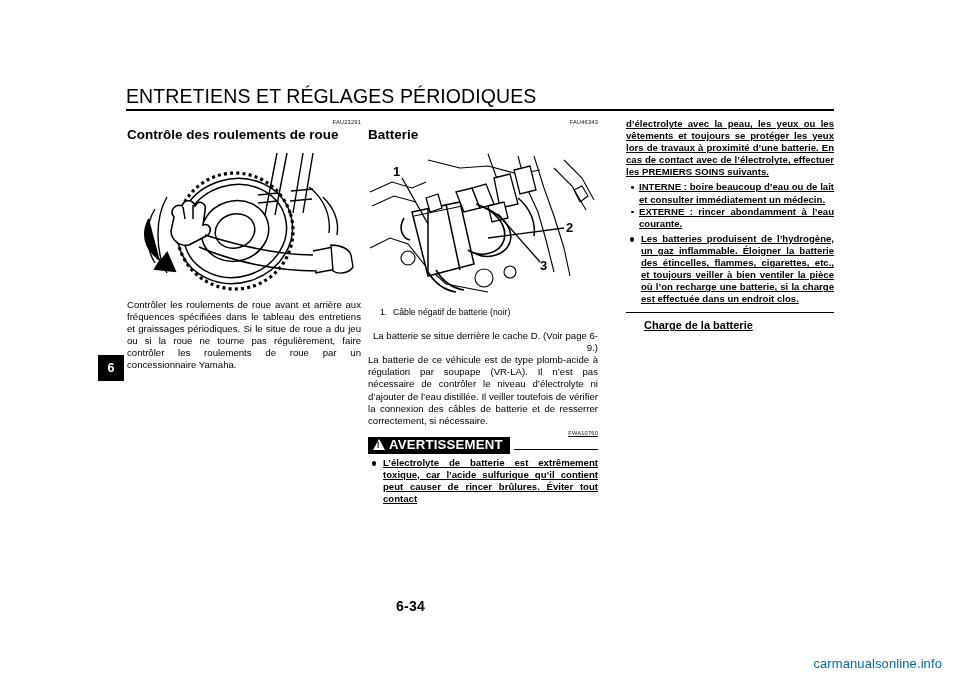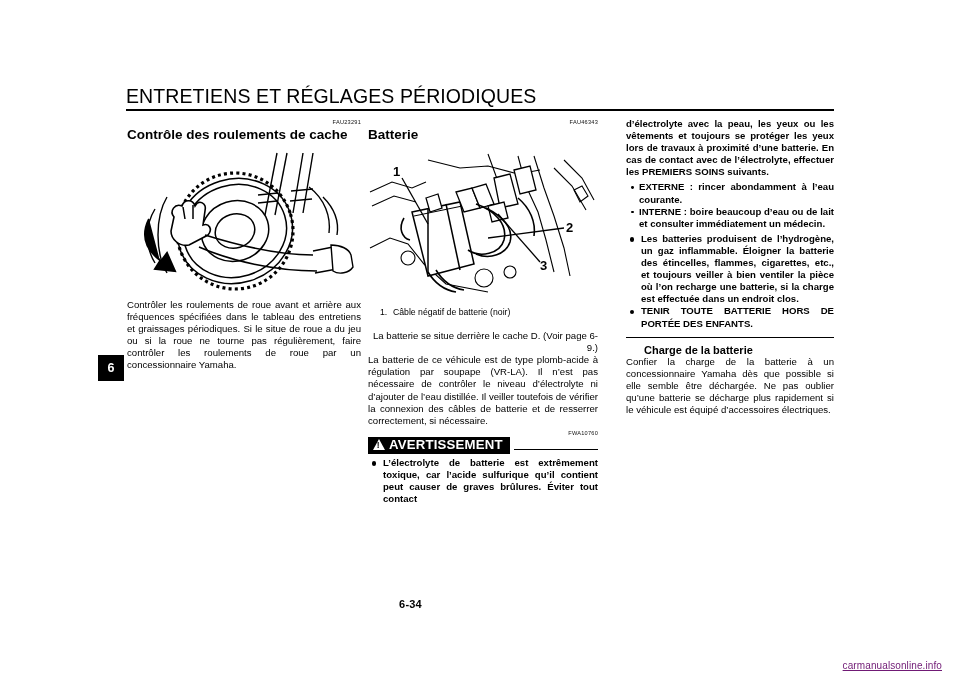--- a/index.html
+++ b/index.html
@@ -56,21 +56,21 @@
     align-items: center;
     justify-content: center;
   }
   
   .col {
     position: absolute;
     top: 118px;
   }
   .col-1 { left: 127px;  width: 234px; }
   .col-2 { left: 368px;  width: 230px; }
-  .col-3 { left: 626px;  width: 208px; }
+  .col-3 { left: 626px;  width: 208px; text-decoration: underline; }
 
   .ref-code {
     font-size: 5.6px;
     letter-spacing: 0.25px;
     color: #111;
     height: 8px;
     line-height: 8px;
     text-align: left;
   }
   .ref-code.right { text-align: right; }
@@ -112,20 +112,21 @@
   }
   .caption-list li {
     white-space: nowrap;
   }
   .caption-list li .num { display: inline-block; width: 13px; }
 
   
   .warn-wrap {
     margin-top: 2px;
     position: relative;
+    text-decoration: underline;
   }
   .warn-bar {
     display: flex;
     align-items: center;
   }
   .warn-box {
     background: #000;
     color: #fff;
     font-size: 13.2px;
     font-weight: bold;
@@ -208,32 +209,31 @@
     line-height: 12.2px;
   }
 
   
   .page-number {
     position: absolute;
     left: 0;
     top: 598px;
     width: 821px;
     text-align: center;
-    font-size: 11px;
+    font-size: 14px;
     font-weight: bold;
     letter-spacing: 0.2px;
   }
   .watermark {
     position: absolute;
     right: 18px;
     bottom: 8px;
-    font-size: 10px;
-    color: #701a75;
+    font-size: 13px;
+    color: #0369a1;
     letter-spacing: 0.1px;
-    text-decoration: underline;
   }
   svg { display: block; }
   .fig-label {
     font-size: 13px;
     font-weight: bold;
     font-family: "Liberation Sans", sans-serif;
   }
 </style>
 </head>
 <body>
@@ -242,21 +242,21 @@
 
   <div class="running-head">
     <div class="rh-title">ENTRETIENS ET RÉGLAGES PÉRIODIQUES</div>
     <div class="rh-rule"></div>
   </div>
 
   <div class="chapter-tab">6</div>
 
   <div class="col col-1">
     <div class="ref-code right">FAU23291</div>
-    <h2 class="sec-title">Contrôle des roulements de cache</h2>
+    <h2 class="sec-title">Contrôle des roulements de roue</h2>
 
     <div class="figure fig-wheel">
       <svg width="234" height="148" viewBox="0 0 234 148" fill="none" stroke="#000" stroke-width="1.5">
 
         <g stroke-width="1.4">
           <path d="M150 2 L138 64"></path>
           <path d="M160 2 L148 64"></path>
           <path d="M176 2 L166 62"></path>
           <path d="M186 2 L176 62"></path>
           <path d="M131 44 L151 42"></path>
@@ -373,40 +373,38 @@
     <div class="warn-wrap">
       <div class="ref-code right">FWA10760</div>
       <div class="warn-bar">
         <div class="warn-box">
           <span class="warn-tri"></span>
           <span>AVERTISSEMENT</span>
         </div>
         <div class="warn-rule"></div>
       </div>
       <ul class="bullets">
-        <li>L’électrolyte de batterie est extrêmement toxique, car l’acide sulfurique qu’il contient peut causer de graves brûlures. Éviter tout contact</li>
+        <li>L’électrolyte de batterie est extrêmement toxique, car l’acide sulfurique qu’il contient peut causer de rincer brûlures. Éviter tout contact</li>
       </ul>
     </div>
   </div>
 
   <div class="col col-3">
     <p class="body bold">d’électrolyte avec la peau, les yeux ou les vêtements et toujours se protéger les yeux lors de travaux à proximité d’une batterie. En cas de contact avec de l’électrolyte, effectuer les PREMIERS SOINS suivants.</p>
 
     <ul class="bullets small">
+      <li>INTERNE : boire beaucoup d’eau ou de lait et consulter immédiatement un médecin.</li>
       <li>EXTERNE : rincer abondamment à l’eau courante.</li>
-      <li>INTERNE : boire beaucoup d’eau ou de lait et consulter immédiatement un médecin.</li>
     </ul>
 
     <ul class="bullets">
       <li>Les batteries produisent de l’hydrogène, un gaz inflammable. Éloigner la batterie des étincelles, flammes, cigarettes, etc., et toujours veiller à bien ventiler la pièce où l’on recharge une batterie, si la charge est effectuée dans un endroit clos.</li>
-      <li>TENIR TOUTE BATTERIE HORS DE PORTÉE DES ENFANTS.</li>
     </ul>
 
     <div class="sep-rule"></div>
 
     <h3 class="sub-title">Charge de la batterie</h3>
-    <p class="body">Confier la charge de la batterie à un concessionnaire Yamaha dès que possible si elle semble être déchargée. Ne pas oublier qu’une batterie se décharge plus rapidement si le véhicule est équipé d’accessoires électriques.</p>
   </div>
 
   <div class="page-number">6-34</div>
   <div class="watermark">carmanualsonline.info</div>
 
 </div>
 
 </body></html>

